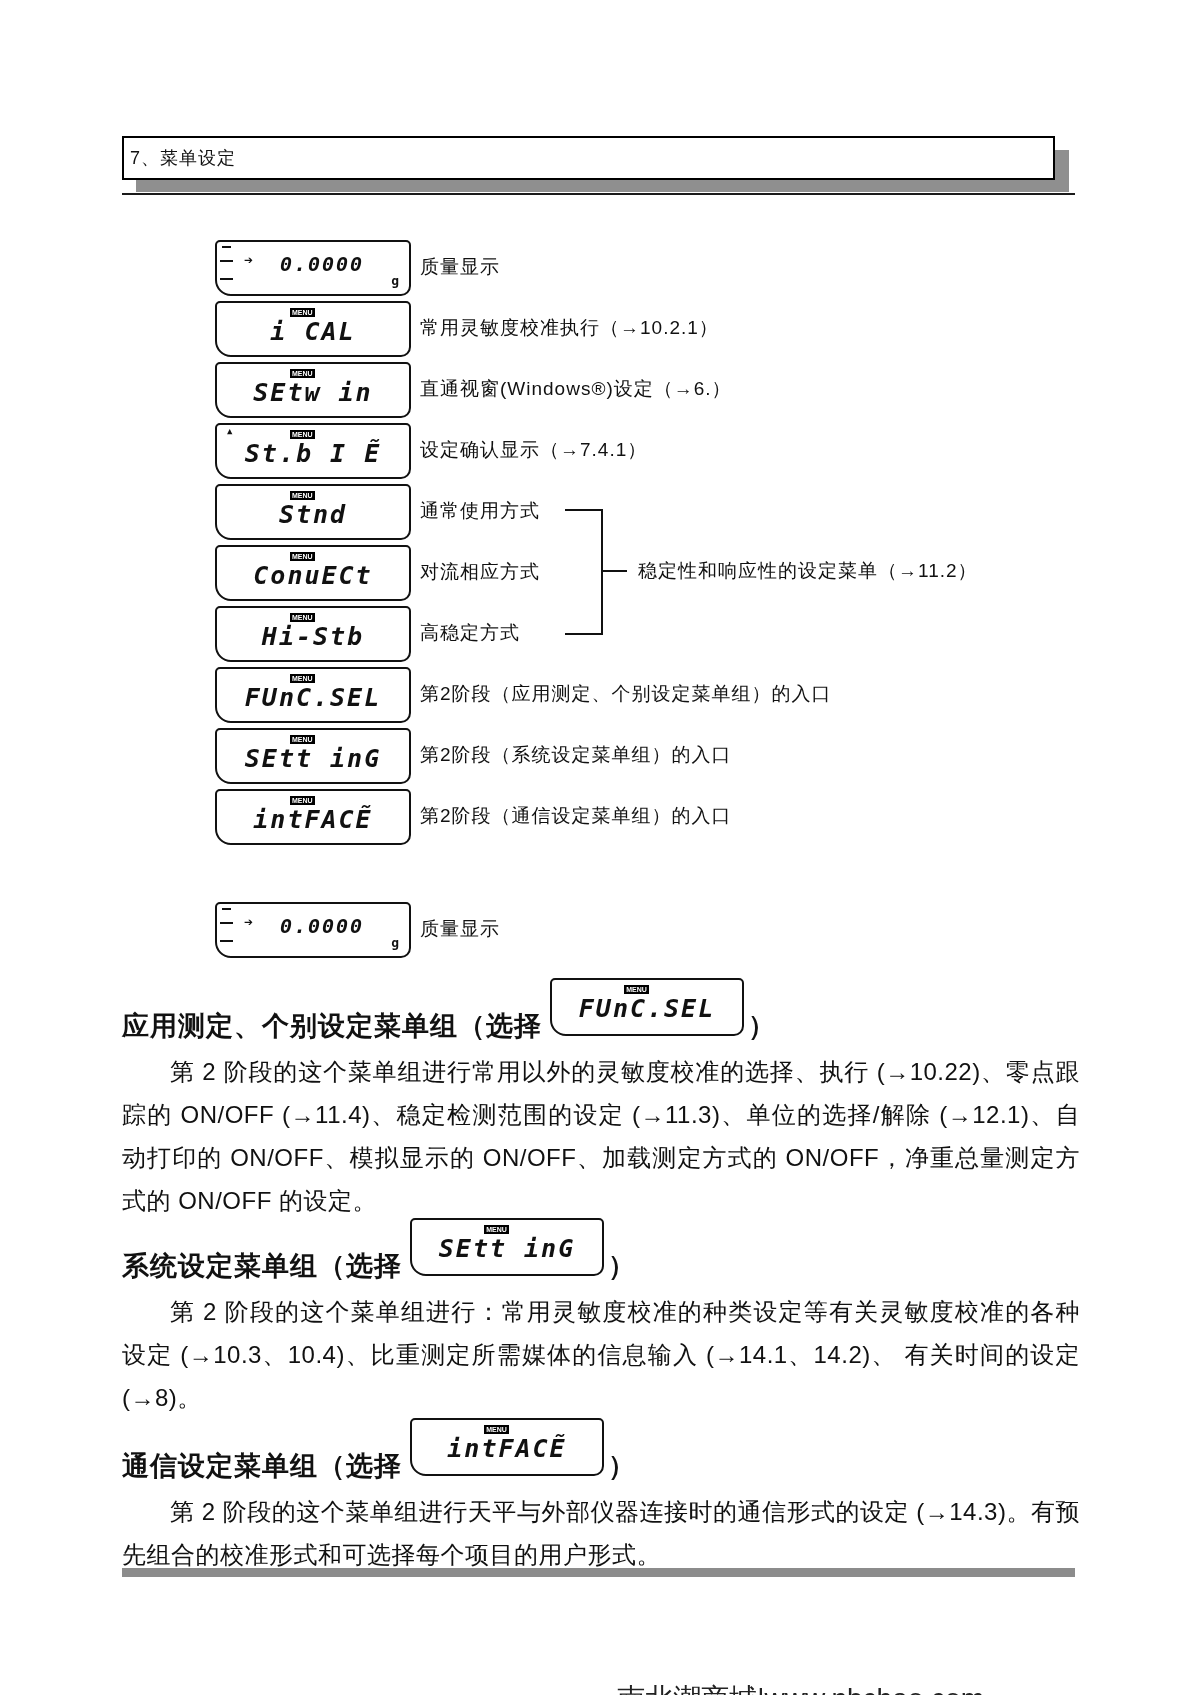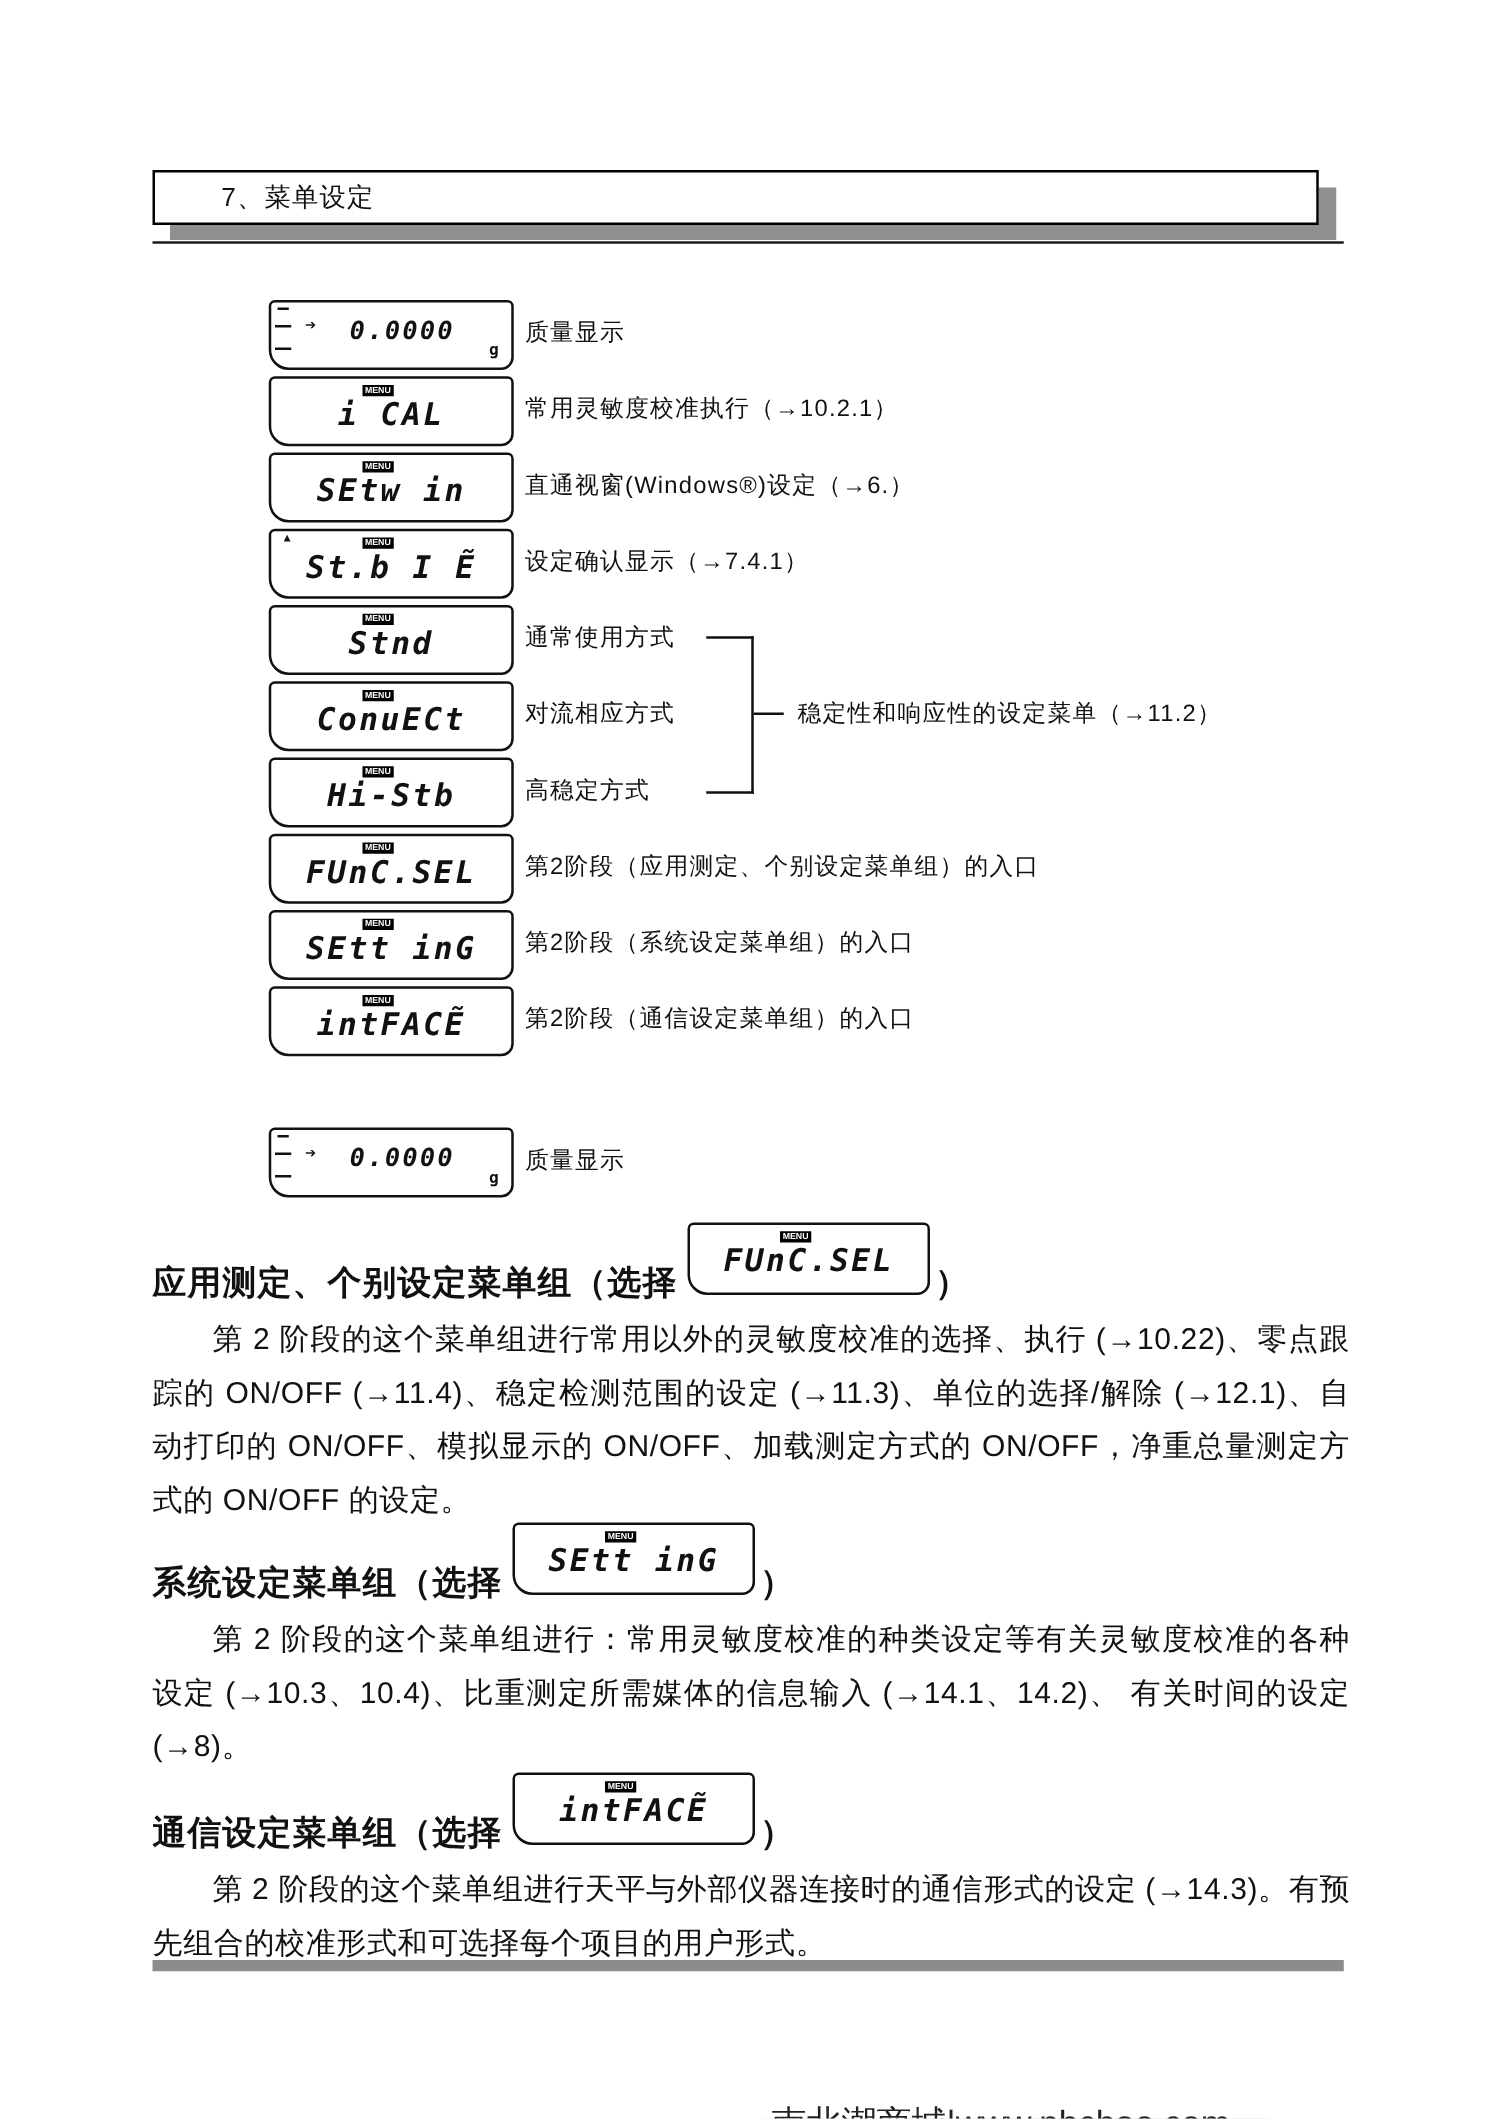--- a/index.html
+++ b/index.html
@@ -7,21 +7,21 @@
     position:relative;width:1200px;height:1695px;margin:0 auto;
     background:#ffffff;overflow:hidden;
     font-family:"Liberation Sans",sans-serif;color:#111;
   }
   
   .header-shadow{position:absolute;left:136px;top:150px;width:933px;height:42px;background:#8f8f8f;}
   .header-box{
     position:absolute;left:122px;top:136px;width:929px;height:40px;background:#fff;
     border:2px solid #000;display:flex;align-items:center;
   }
-  .header-box .title{font-size:21px;padding-left:6px;letter-spacing:1px;margin-left:47px;}
+  .header-box .title{font-size:18px;padding-left:6px;letter-spacing:1px;}
   .header-rule{position:absolute;left:122px;top:193px;width:953px;height:2px;background:#1a1a1a;}
 
   
   .diagram{position:absolute;left:215px;top:240px;width:900px;height:730px;}
   .drow{position:absolute;left:0;height:54px;width:900px;}
   .lcd{
     position:relative;width:192px;height:52px;background:#fff;
     border:2px solid #111;border-radius:5px 5px 10px 16px;
     font-family:"DejaVu Sans Mono",monospace;
   }

